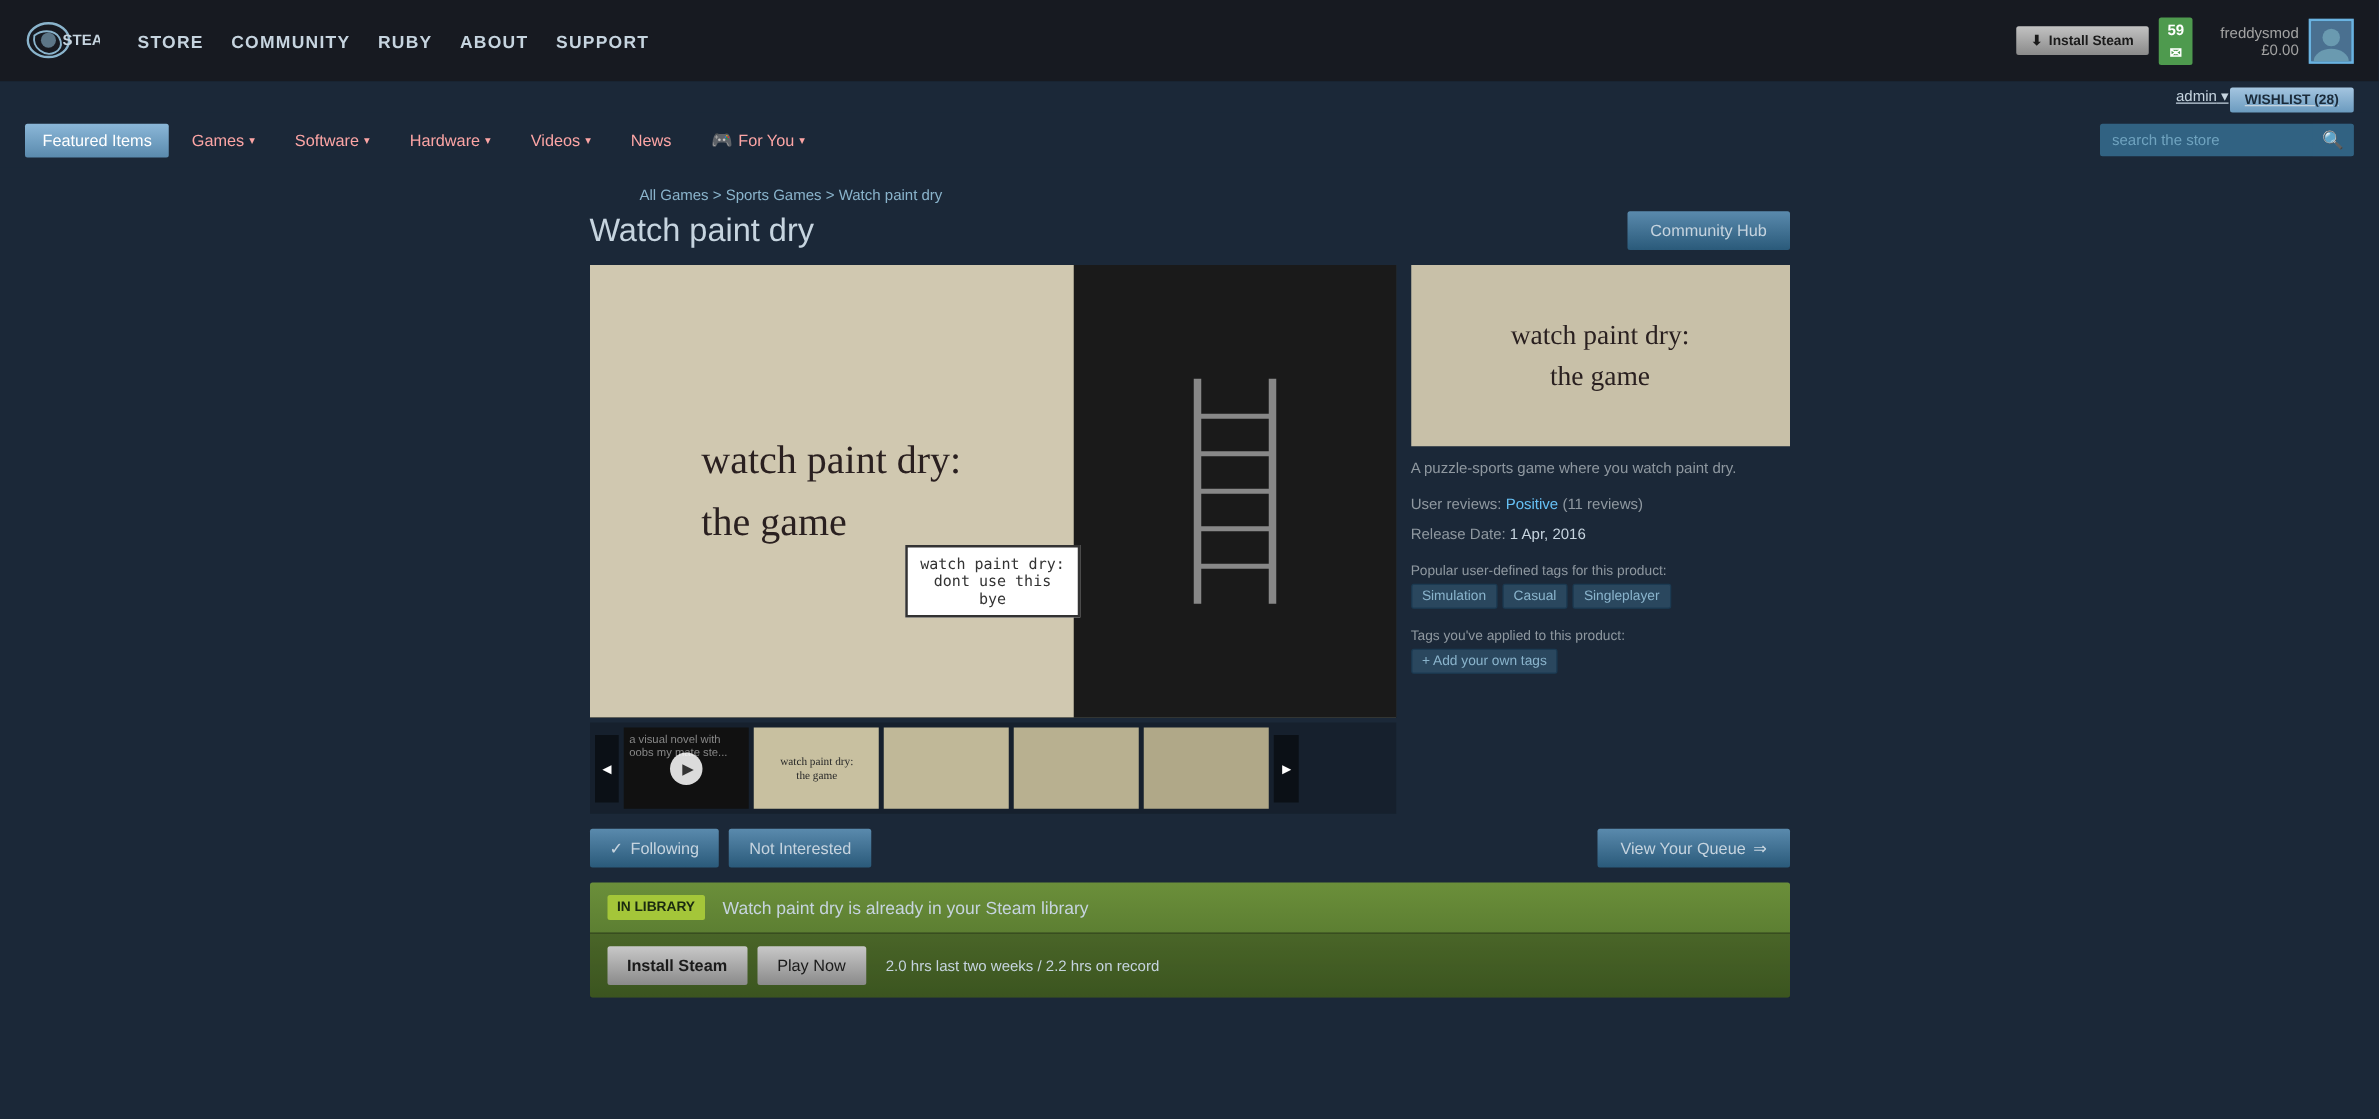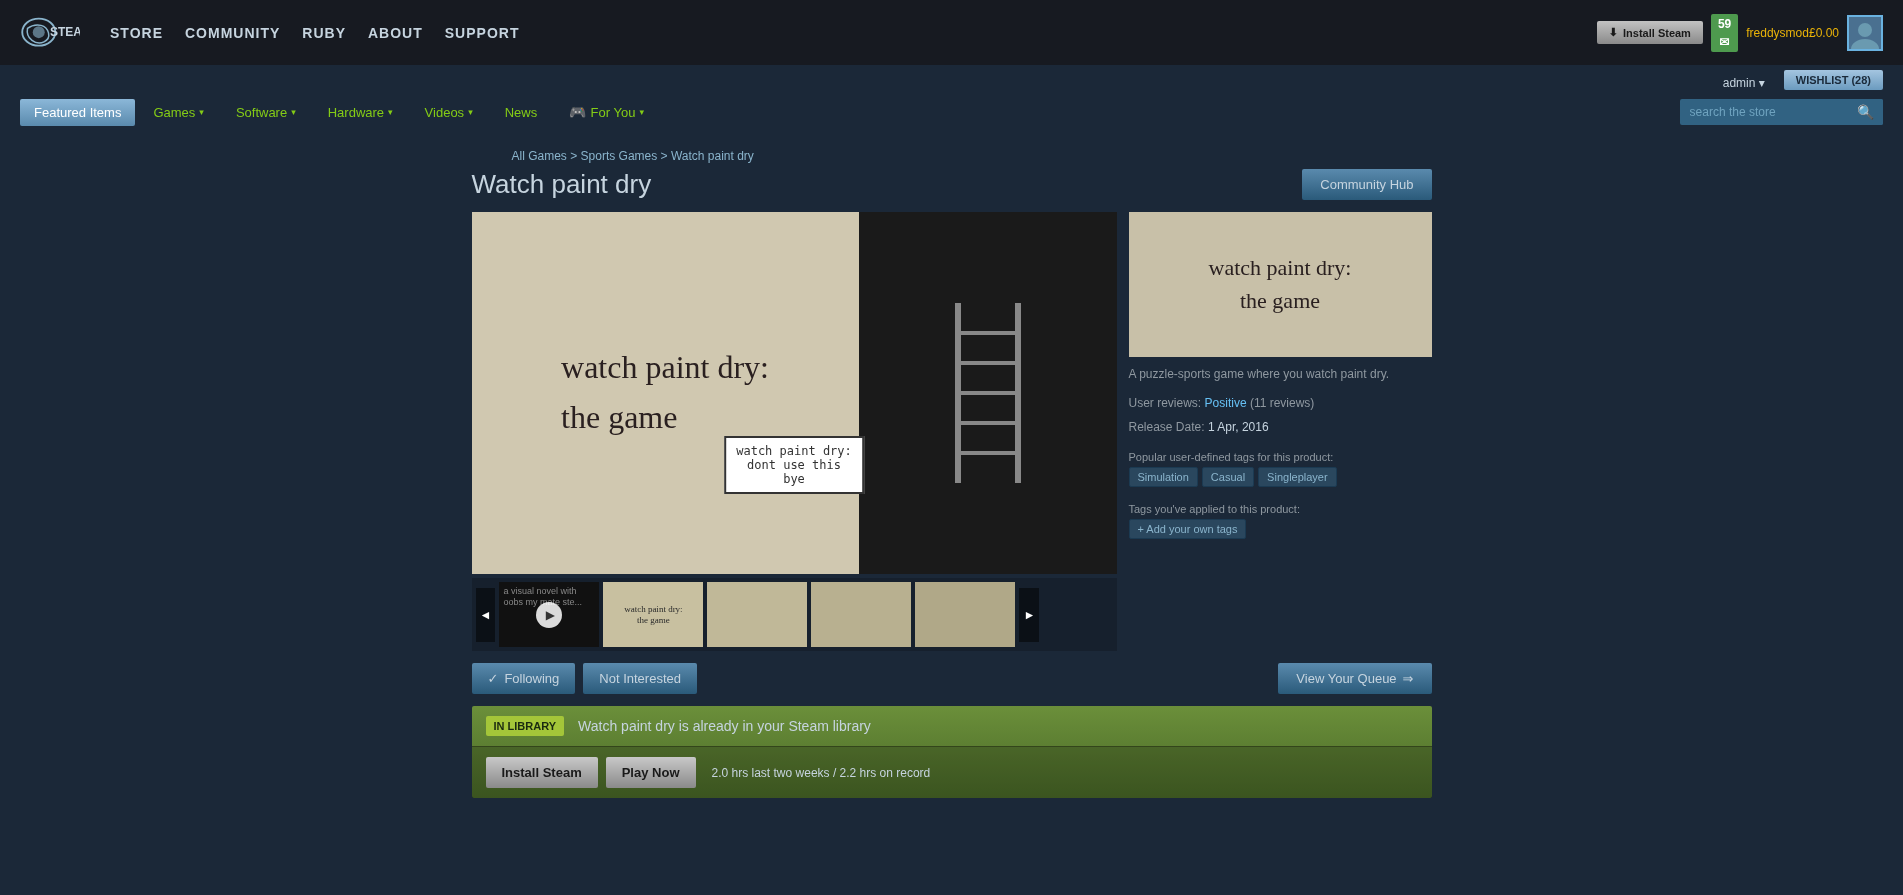--- a/index.html
+++ b/index.html
@@ -66,47 +66,49 @@
       padding: 3px 7px;
       font-size: 12px;
       font-weight: bold;
       border-radius: 2px;
       display: flex;
       align-items: center;
       gap: 4px;
       flex-direction: column;
     }
     .user-info {
-      color: #eab308;
-      font-size: 12px;
-      cursor: pointer;
-      display: flex;
-      flex-direction: row;
+      color: #a3a3a3;
+      font-size: 12px;
+      cursor: pointer;
+      display: flex;
+      flex-direction: column;
       align-items: flex-end;
+      margin-left: 14px;
     }
     .user-avatar {
       width: 36px;
       height: 36px;
       background: #4a6b8a;
       border: 2px solid #6ab2e0;
     }
 
     
     .secondary-bar {
       background: #1b2838;
       padding: 5px 20px 0 20px;
       display: flex;
       justify-content: flex-end;
       align-items: center;
     }
     .admin-area {
       display: flex;
-      align-items: flex-end;
-      gap: 19px;
-      font-size: 12px;
+      align-items: flex-start;
+      gap: 1px;
+      font-size: 12px;
+      text-decoration: underline;
     }
     .admin-label { color: #c6d4df; cursor: pointer; }
     .wishlist-btn {
       background: linear-gradient(to bottom, #a4c5e0, #6b9bbf);
       color: #1a2a3a;
       padding: 4px 12px;
       font-size: 11px;
       font-weight: bold;
       cursor: pointer;
       border: none;
@@ -119,21 +121,21 @@
       padding: 8px 20px;
       display: flex;
       align-items: center;
       gap: 4px;
     }
     .tab {
       padding: 6px 14px;
       font-size: 13px;
       cursor: pointer;
       border-radius: 2px;
-      color: #84cc16;
+      color: #fca5a5;
       background: transparent;
       border: none;
       display: flex;
       align-items: center;
       gap: 4px;
     }
     .tab.active {
       background: linear-gradient(to bottom, #8bb7d8, #5a8aad);
       color: white;
     }
@@ -437,21 +439,21 @@
       font-weight: bold;
       cursor: pointer;
       border-radius: 2px;
     }
     .play-now-btn {
       background: linear-gradient(to bottom, #c8c8c8, #8a8a8a);
       color: #1a1a1a;
       border: none;
       padding: 8px 16px;
       font-size: 13px;
-      font-weight: bold;
+      font-weight: normal;
       cursor: pointer;
       border-radius: 2px;
     }
     .playtime-info {
       color: #c6d4df;
       font-size: 12px;
       margin-left: 8px;
     }
   </style>
 </head>

